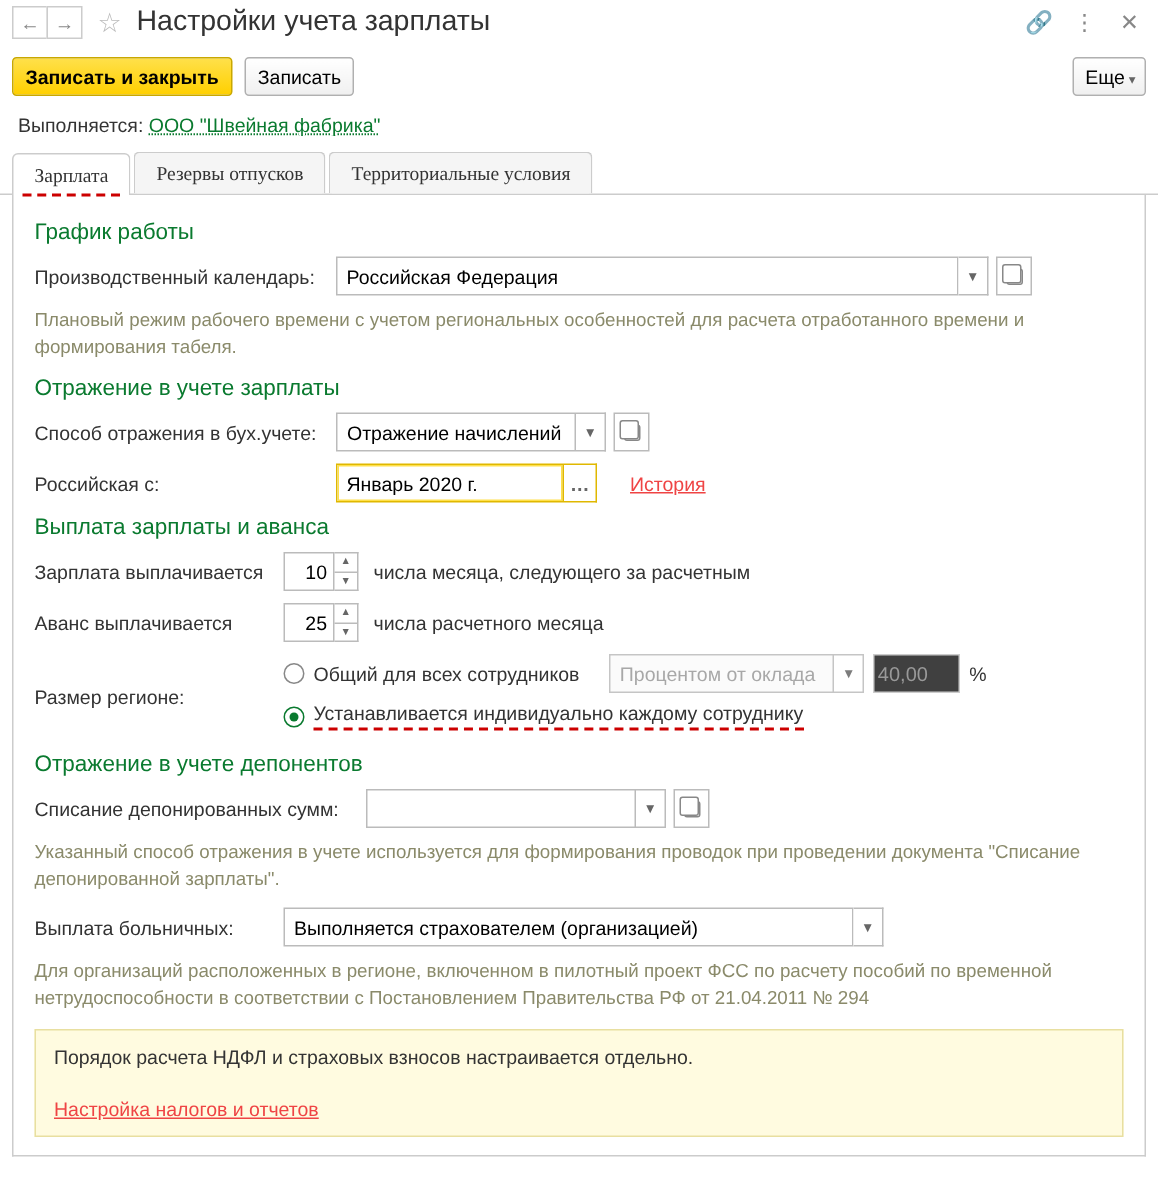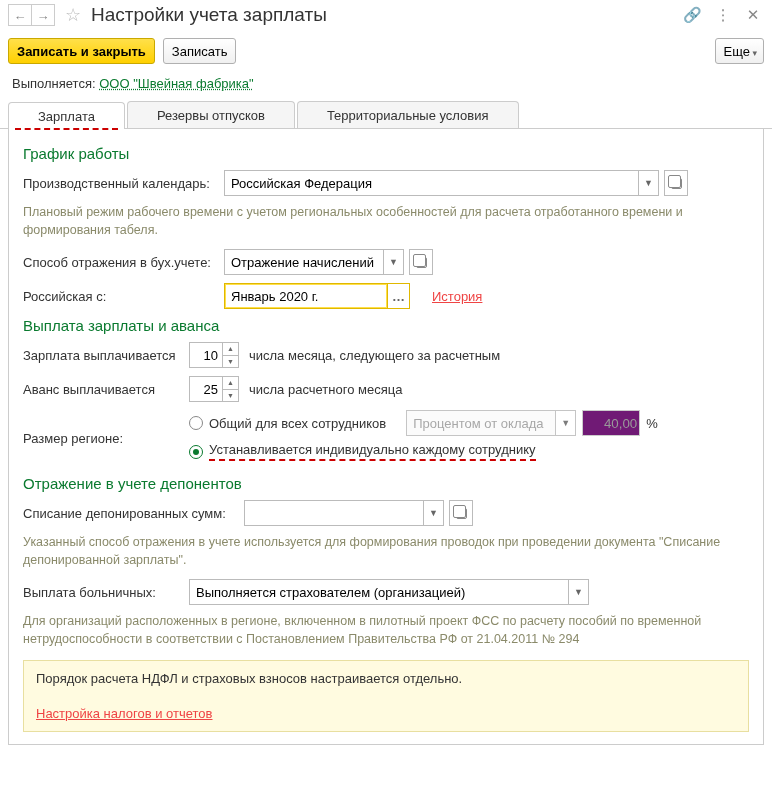--- a/index.html
+++ b/index.html
@@ -20,21 +20,21 @@
     .btn-more { margin-left: auto; padding-right: 6px; }
     .btn-more::after { content: " ▾"; font-size: 9px; color: #666; }
     
     
     .org-row { padding: 4px 12px 10px; }
     .org-row .lbl { color: #333; }
     .org-link { color: #0a7a2f; text-decoration: underline; text-decoration-style: dotted; cursor: pointer; }
     
     
     .tabs { display: flex; border-bottom: 1px solid #ccc; padding: 0 8px; gap: 2px; }
-    .tab { padding: 6px 29px 5px; border: 1px solid #ccc; border-bottom: none; background: #f5f5f5; cursor: pointer; border-radius: 4px 4px 0 0; position: relative; }
+    .tab { padding: 6px 14px 5px; border: 1px solid #ccc; border-bottom: none; background: #f5f5f5; cursor: pointer; border-radius: 4px 4px 0 0; position: relative; font-family: Liberation Serif, serif; }
     .tab.active { background: #fff; top: 1px; }
     .tab.active::after { content: ""; position: absolute; left: 6px; right: 6px; bottom: -1px; border-bottom: 2px dashed #c00; }
     
     
     .content { border: 1px solid #ccc; border-top: none; margin: 0 8px 8px; padding: 12px 14px; }
     .section-title { color: #0a7a2f; font-size: 15px; margin: 4px 0 8px; }
     
     .form-row { display: flex; align-items: center; margin-bottom: 8px; gap: 6px; }
     .form-label { min-width: 195px; color: #333; }
     .form-label.short { min-width: 160px; }
@@ -60,21 +60,21 @@
     .radio-row { display: flex; align-items: center; gap: 6px; margin-bottom: 6px; }
     .radio { width: 14px; height: 14px; border: 1.5px solid #888; border-radius: 50%; display: inline-flex; align-items: center; justify-content: center; cursor: pointer; }
     .radio.checked { border-color: #0a7a2f; }
     .radio.checked::after { content: ""; width: 6px; height: 6px; background: #0a7a2f; border-radius: 50%; }
     .radio-label { cursor: pointer; }
     .radio-underline { border-bottom: 2px dashed #c00; padding-bottom: 2px; }
     
     .disabled-combo { opacity: 0.85; }
     .disabled-combo input { color: #999; }
     
-    .right-num { width: 58px; height: 26px; border: 1px solid #ccc; text-align: right; padding: 0 2px; color: #999; background: #701a75; }
+    .right-num { width: 58px; height: 26px; border: 1px solid #ccc; padding: 0 2px; color: #999; background: #404040; }
     
     .link { color: #ef4444; text-decoration: underline; cursor: pointer; }
     
     .info-box { background: #fffbe0; border: 1px solid #e8dfa0; padding: 10px 12px; margin-top: 12px; }
     .info-box .info-text { margin-bottom: 20px; }
   </style>
 </head>
 <body>
 
 <div class="top-bar">
@@ -112,34 +112,35 @@
     <div class="input-combo">
       <input type="text" style="width: 415px;" value="Российская Федерация">
       <div class="drop">▼</div>
       <div class="open">
           <span class="open-icon"></span>
         </div>
     </div>
   </div>
   <div class="hint">Плановый режим рабочего времени с учетом региональных особенностей для расчета отработанного времени и формирования табеля.</div>
 
+  <div class="section-title">Отражение в учете зарплаты</div>
   <div class="form-row">
     <div class="form-label">Способ отражения в бух.учете:</div>
     <div class="input-combo">
       <input type="text" style="width: 160px;" value="Отражение начислений по">
       <div class="drop">▼</div>
       <div class="open">
           <span class="open-icon"></span>
         </div>
     </div>
   </div>
   <div class="form-row">
     <div class="form-label">Российская с:</div>
     <div class="input-combo hl">
-      <input type="text" style="width: 164px;" value="Январь 2020 г.">
+      <input type="text" style="width: 152px;" value="Январь 2020 г.">
       <div class="dots">…</div>
     </div>
     <span style="width:10px"></span>
     <span class="link">История</span>
   </div>
 
   <div class="section-title">Выплата зарплаты и аванса</div>
   <div class="form-row">
     <div class="form-label short">Зарплата выплачивается</div>
     <div class="spinner">

